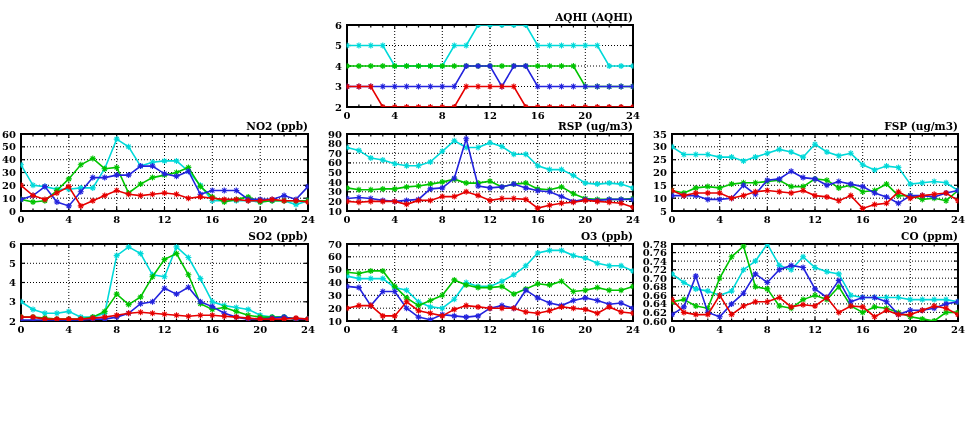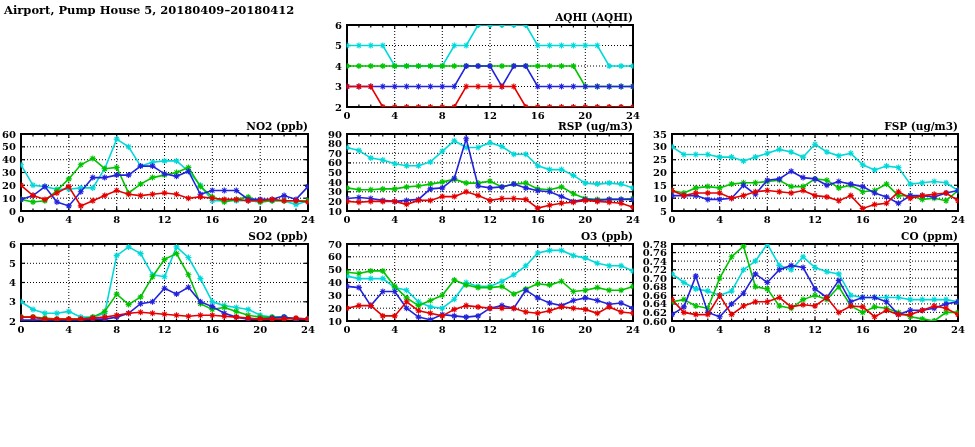--- a/index.html
+++ b/index.html
@@ -9,21 +9,20 @@
   svg{position:absolute;left:0;top:0;}
   svg text{font-family:"DejaVu Serif",serif;font-weight:bold;fill:#000;}
   .grid{stroke:#000;stroke-width:1;stroke-dasharray:1 2;}
   .tick{stroke:#000;stroke-width:1.2;}
   .axbox{fill:none;stroke:#000;stroke-width:2;}
 </style>
 </head>
 <body>
 
 <div id="page">
-  <div class="page-title">Airport, Pump House 5, 20180409–20180412</div>
   <svg id="plots" width="975" height="447" viewBox="0 0 975 447">
       <g>
         <clipPath id="cp0">
           <rect x="346.5" y="25" width="287" height="82"></rect>
         </clipPath>
         <line x1="347" y1="107.0" x2="351" y2="107.0" class="tick"></line>
         <line x1="629" y1="107.0" x2="633" y2="107.0" class="tick"></line>
         <text x="342" y="110.5" text-anchor="end" font-size="10px">2</text>
         <line x1="347" y1="86.5" x2="633" y2="86.5" class="grid"></line>
         <line x1="347" y1="86.5" x2="351" y2="86.5" class="tick"></line>

